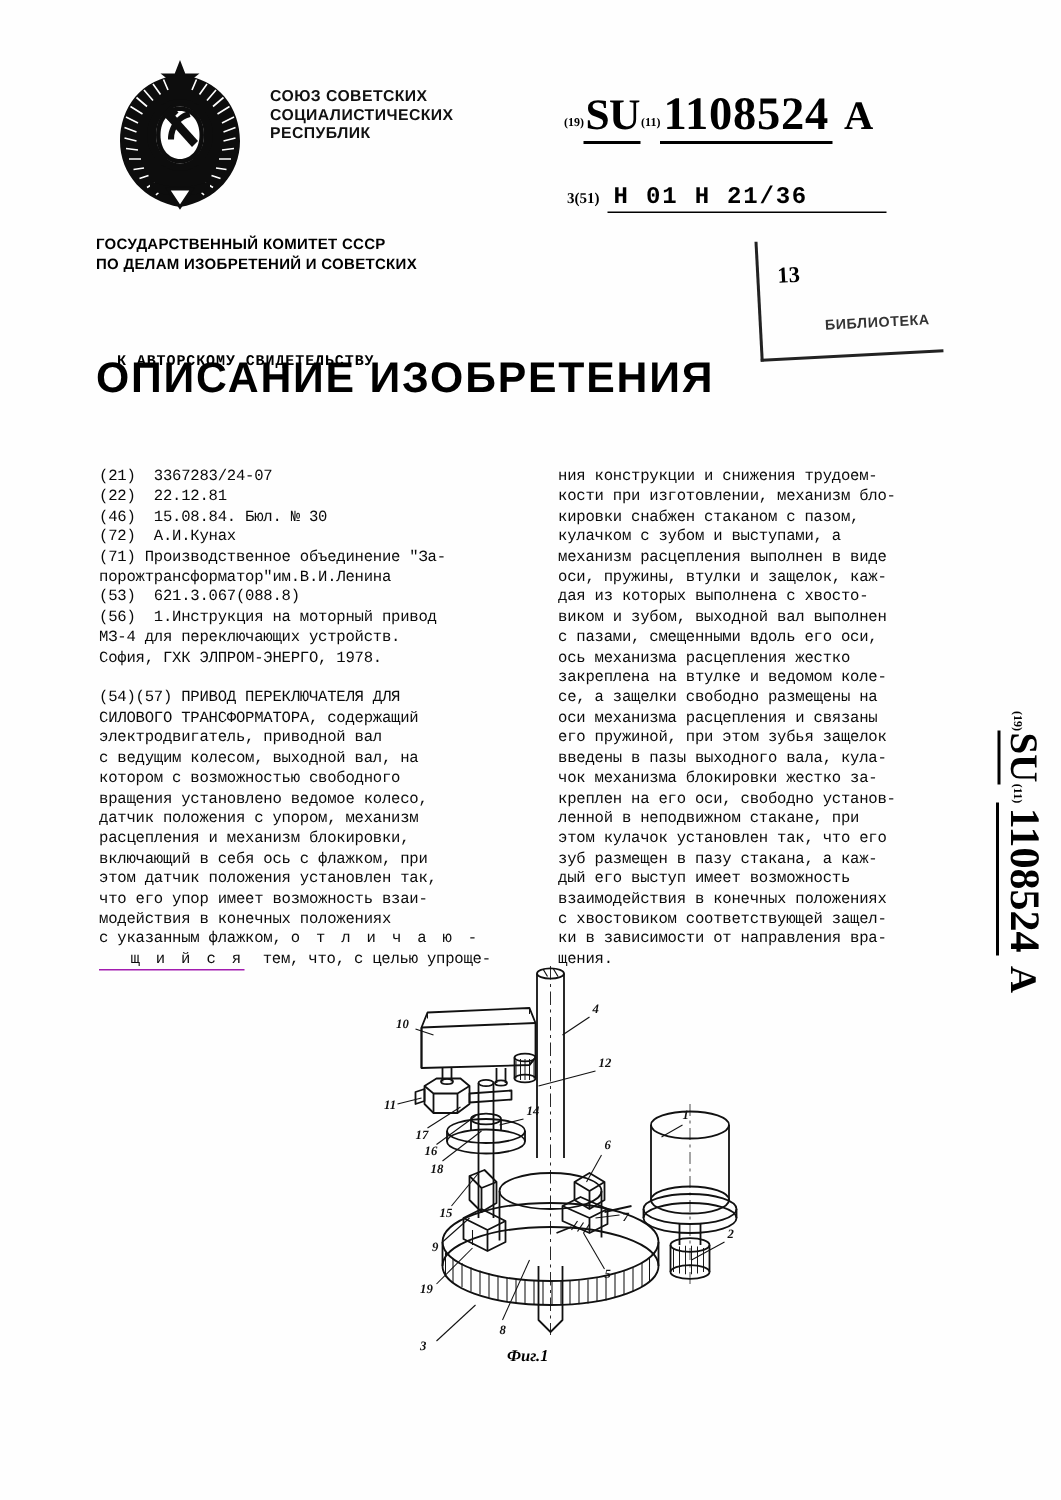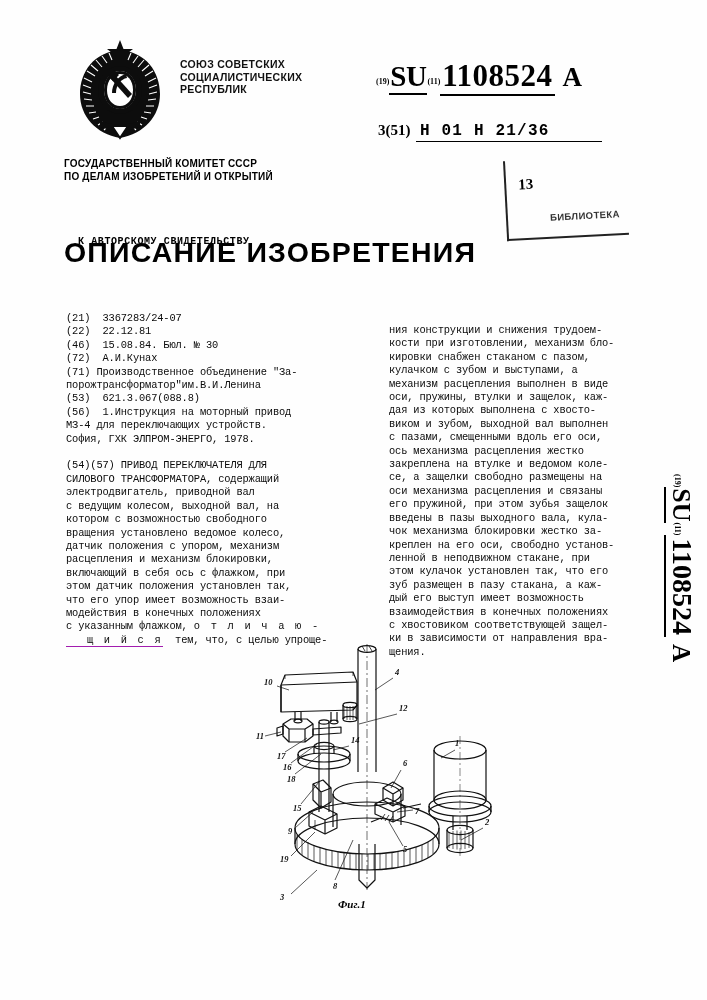--- a/index.html
+++ b/index.html
@@ -85,21 +85,21 @@
   }
 
   .ipc-row {
     position: absolute;
     left: 378px; top: 122px;
     width: 300px;
     font-size: 9px;
     font-family: "Liberation Mono", monospace;
   }
   .ipc-prefix {
-    font-size: 15px;
+    font-size: 10px;
     font-family: "Liberation Serif", serif;
     font-weight: bold;
   }
   .ipc-code {
     display: inline-block;
     border-bottom: 1.3px solid #000;
     padding: 0 2px 1px 4px;
     min-width: 180px;
     font-family: "Liberation Mono", monospace;
     font-size: 16px;
@@ -166,23 +166,22 @@
     line-height: 13.4px;
     letter-spacing: -0.15px;
     white-space: pre-wrap;
     color: #0a0a0a;
   }
   .col-left {
     left: 66px; top: 312px;
     width: 300px;
   }
   .col-right {
-    left: 389px; top: 312px;
+    left: 372px; top: 312px;
     width: 290px;
-    margin-top: 12px;
   }
   .biblio-line { display: block; }
   .spaced { letter-spacing: 2.2px; }
   .uline { border-bottom: 1px solid #a21caf; padding-left: 21px; }
 
   
   .side-id {
     position: absolute;
     left: 640px; top: 470px;
     width: 66px; height: 310px;
@@ -291,21 +290,21 @@
     </div>
 
     <div class="ipc-row">
       <span class="ipc-prefix">3(51)</span>
       <span class="ipc-code">H 01 H 21/36</span>
     </div>
   </div>
 
   <div class="committee">
     <div>ГОСУДАРСТВЕННЫЙ КОМИТЕТ СССР</div>
-    <div>ПО ДЕЛАМ ИЗОБРЕТЕНИЙ И ОТКРЫТИЙ</div>
+    <div>ПО ДЕЛАМ ИЗОБРЕТЕНИЙ И СОВЕТСКИХ</div>
   </div>
 
   <div class="main-title">ОПИСАНИЕ ИЗОБРЕТЕНИЯ</div>
   <div class="sub-title">К АВТОРСКОМУ СВИДЕТЕЛЬСТВУ</div>
 
   <div class="stamp-box">
     <div class="stamp-num">13</div>
     <div class="stamp-label">БИБЛИОТЕКА</div>
   </div>
 

